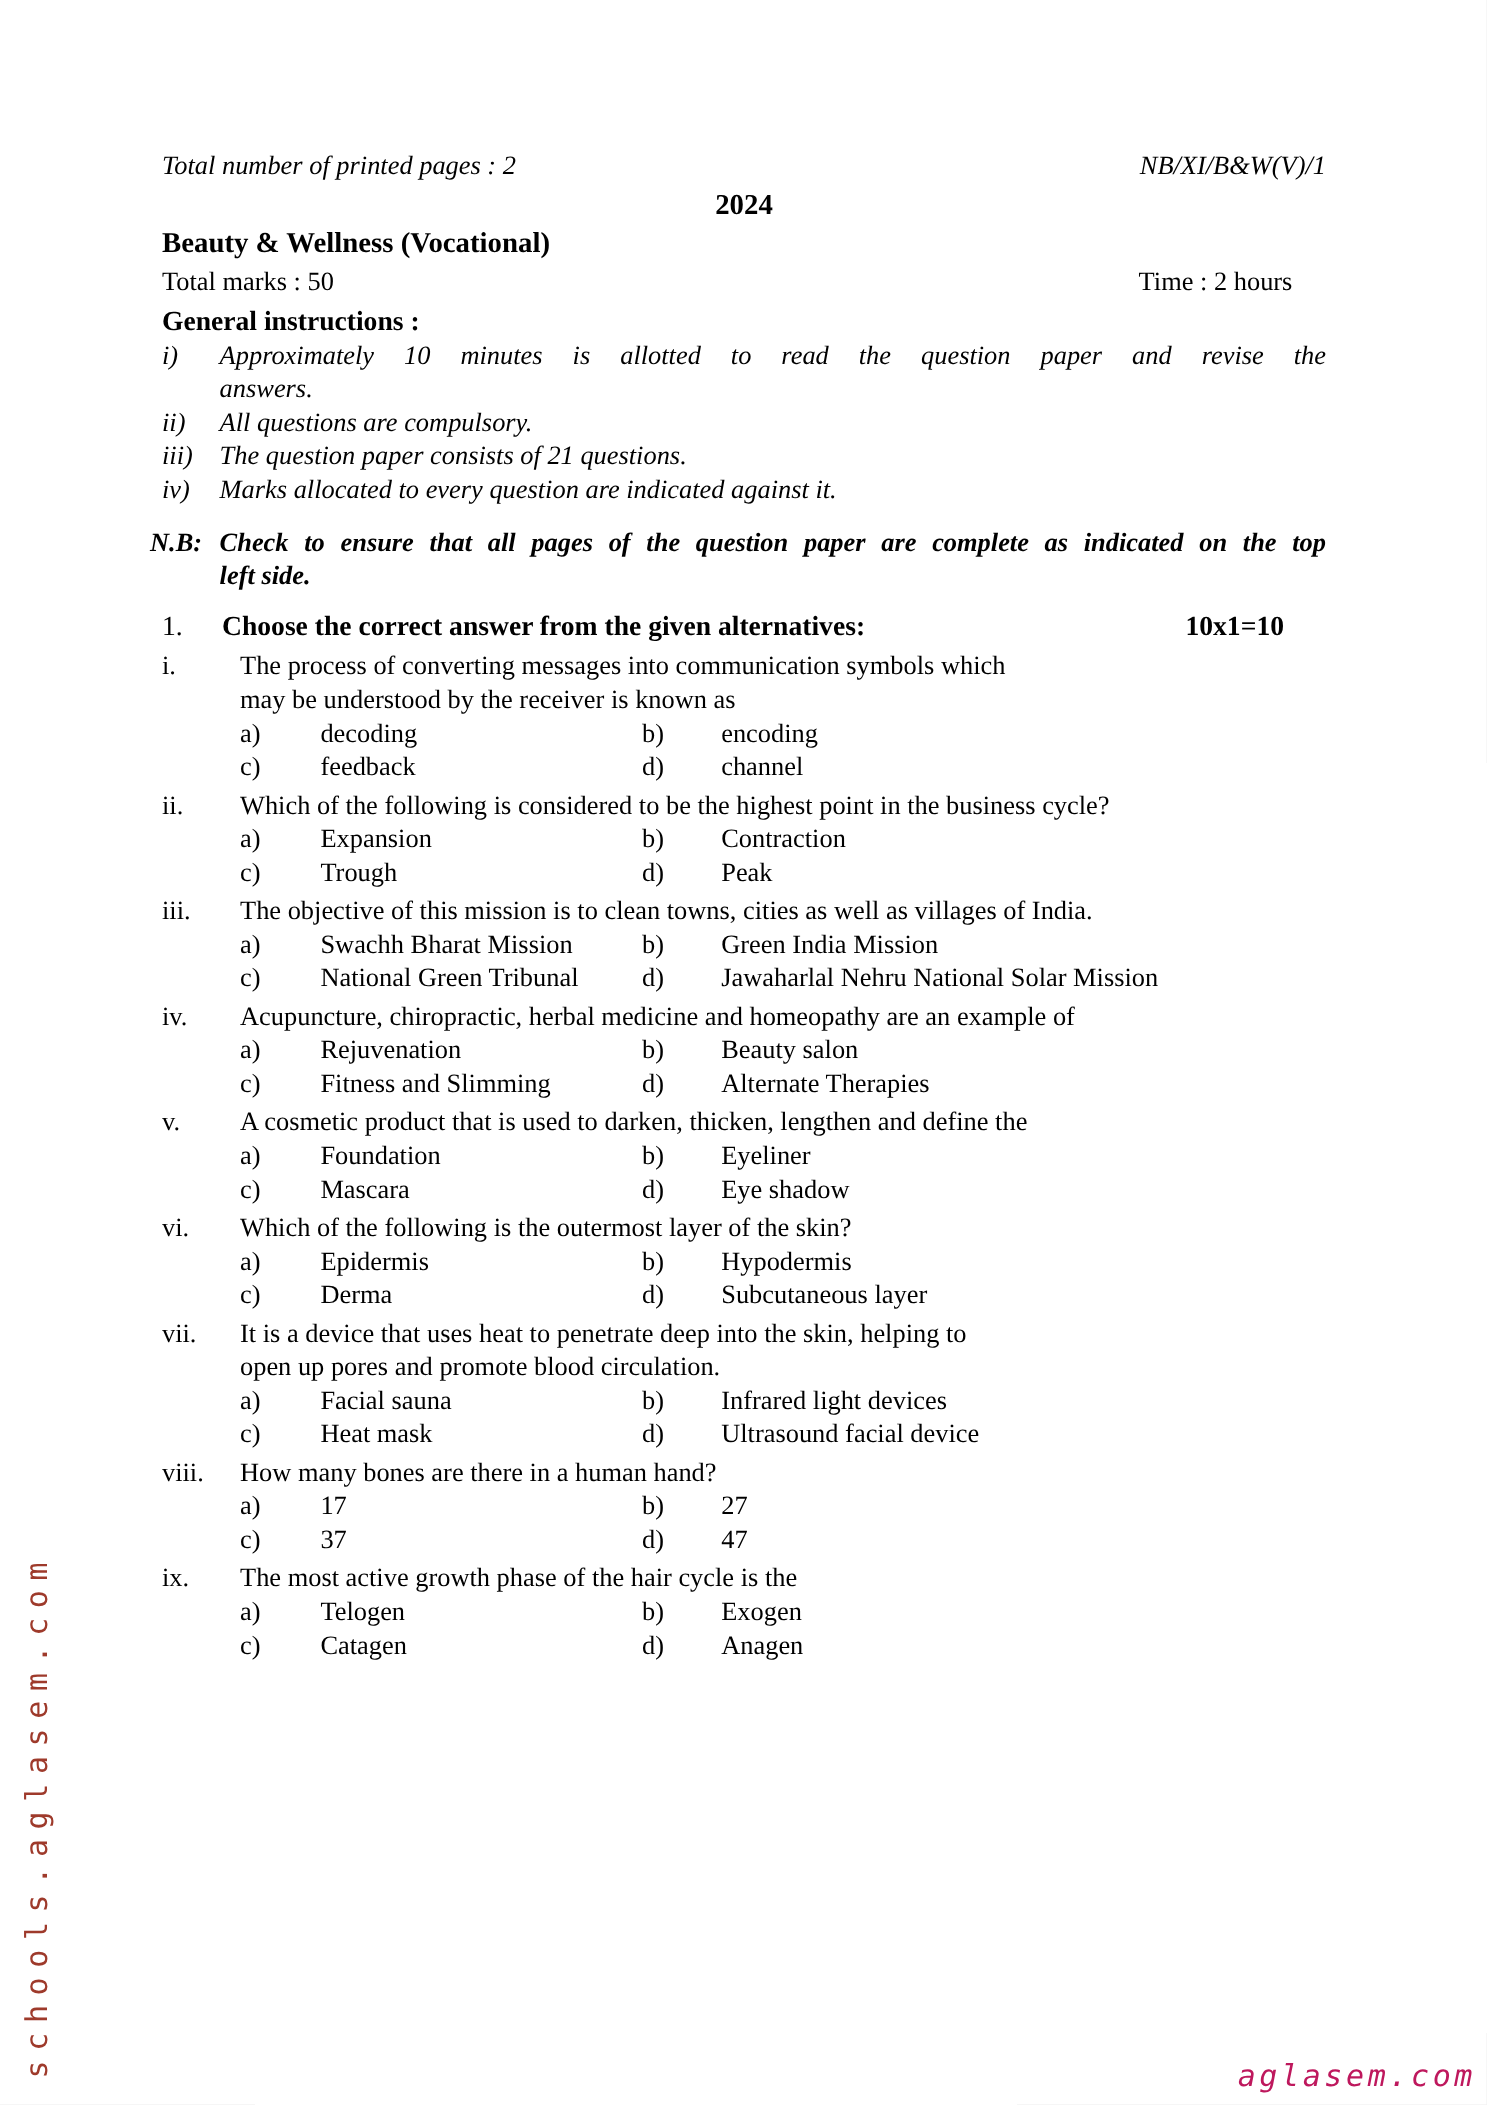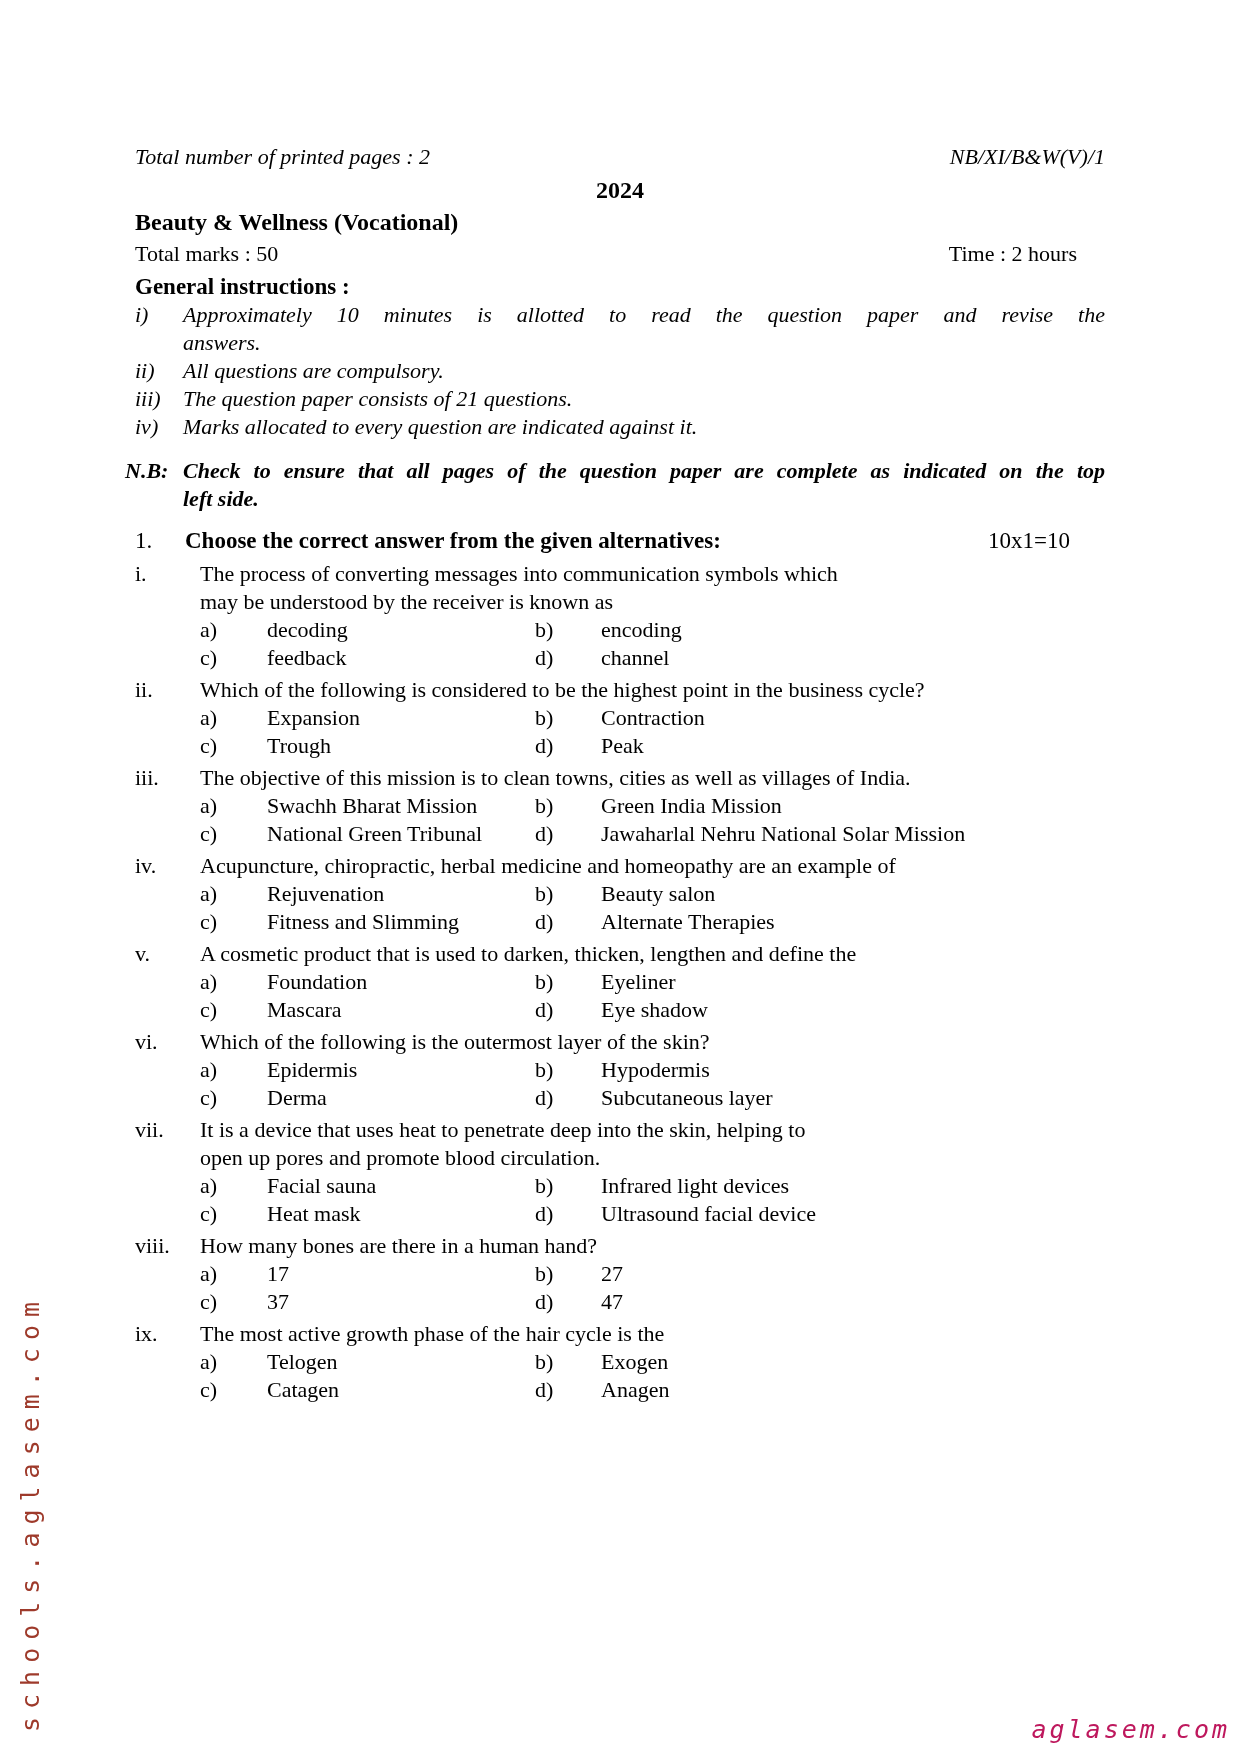--- a/index.html
+++ b/index.html
@@ -1,21 +1,21 @@
 <!DOCTYPE html>
 <html><head>
 <meta charset="utf-8">
 <style>
   html,body { margin:0; padding:0; background:#e8e8e8; }
   .page {
     position:relative; width:1239px; height:1754px; margin:0 auto;
     background:#ffffff; color:#000000;
     font-family:"Liberation Serif", serif; overflow:hidden;
   }
-  .content { position:absolute; left:135px; top:124px; width:970px; font-size:22px; line-height:28px;margin-top:19px; }
+  .content { position:absolute; left:135px; top:124px; width:970px; font-size:22px; line-height:28px; }
 
   .row-between { display:flex; justify-content:space-between; align-items:baseline; }
   .italic { font-style:italic; }
 
   .title-line { font-size:24px; line-height:31px; font-weight:bold; text-align:center; margin-top:4px; }
   .subtitle-line { font-size:24px; line-height:31px; font-weight:bold; text-align:left; margin-top:1px; }
   .marks-row { margin-top:2px; }
   .marks-row .time { padding-right:28px; }
 
   .gi-heading { font-weight:bold; margin-top:5px; font-size:23px; }
@@ -25,21 +25,21 @@
   .gi-text { flex:1; }
   .just { text-align:justify; text-align-last:justify; }
 
   .nb { display:flex; font-weight:bold; font-style:italic; margin-left:-10px; margin-top:16px; }
   .nb-label { width:58px; flex:none; }
   .nb-text { flex:1; }
 
   .q1head { display:flex; margin-top:13px; font-size:23px; line-height:30px; position:relative; }
   .q1-num { width:50px; flex:none; }
   .q1-title { font-weight:bold; }
-  .q1-marks { position:absolute; right:35px; top:0; font-weight:normal; }
+  .q1-marks { position:absolute; right:35px; top:0; font-weight:bold; }
 
   .mcq { display:flex; margin-top:4px; }
   .mcq-num { width:65px; flex:none; }
   .mcq-body { flex:1; }
   .opt-row { display:grid; grid-template-columns:67px 268px 66px auto; }
 
   .wm-left {
     position:absolute; left:16px; bottom:22px;
     writing-mode:vertical-rl; transform:rotate(180deg);
     font-family:"DejaVu Sans Mono", monospace;

